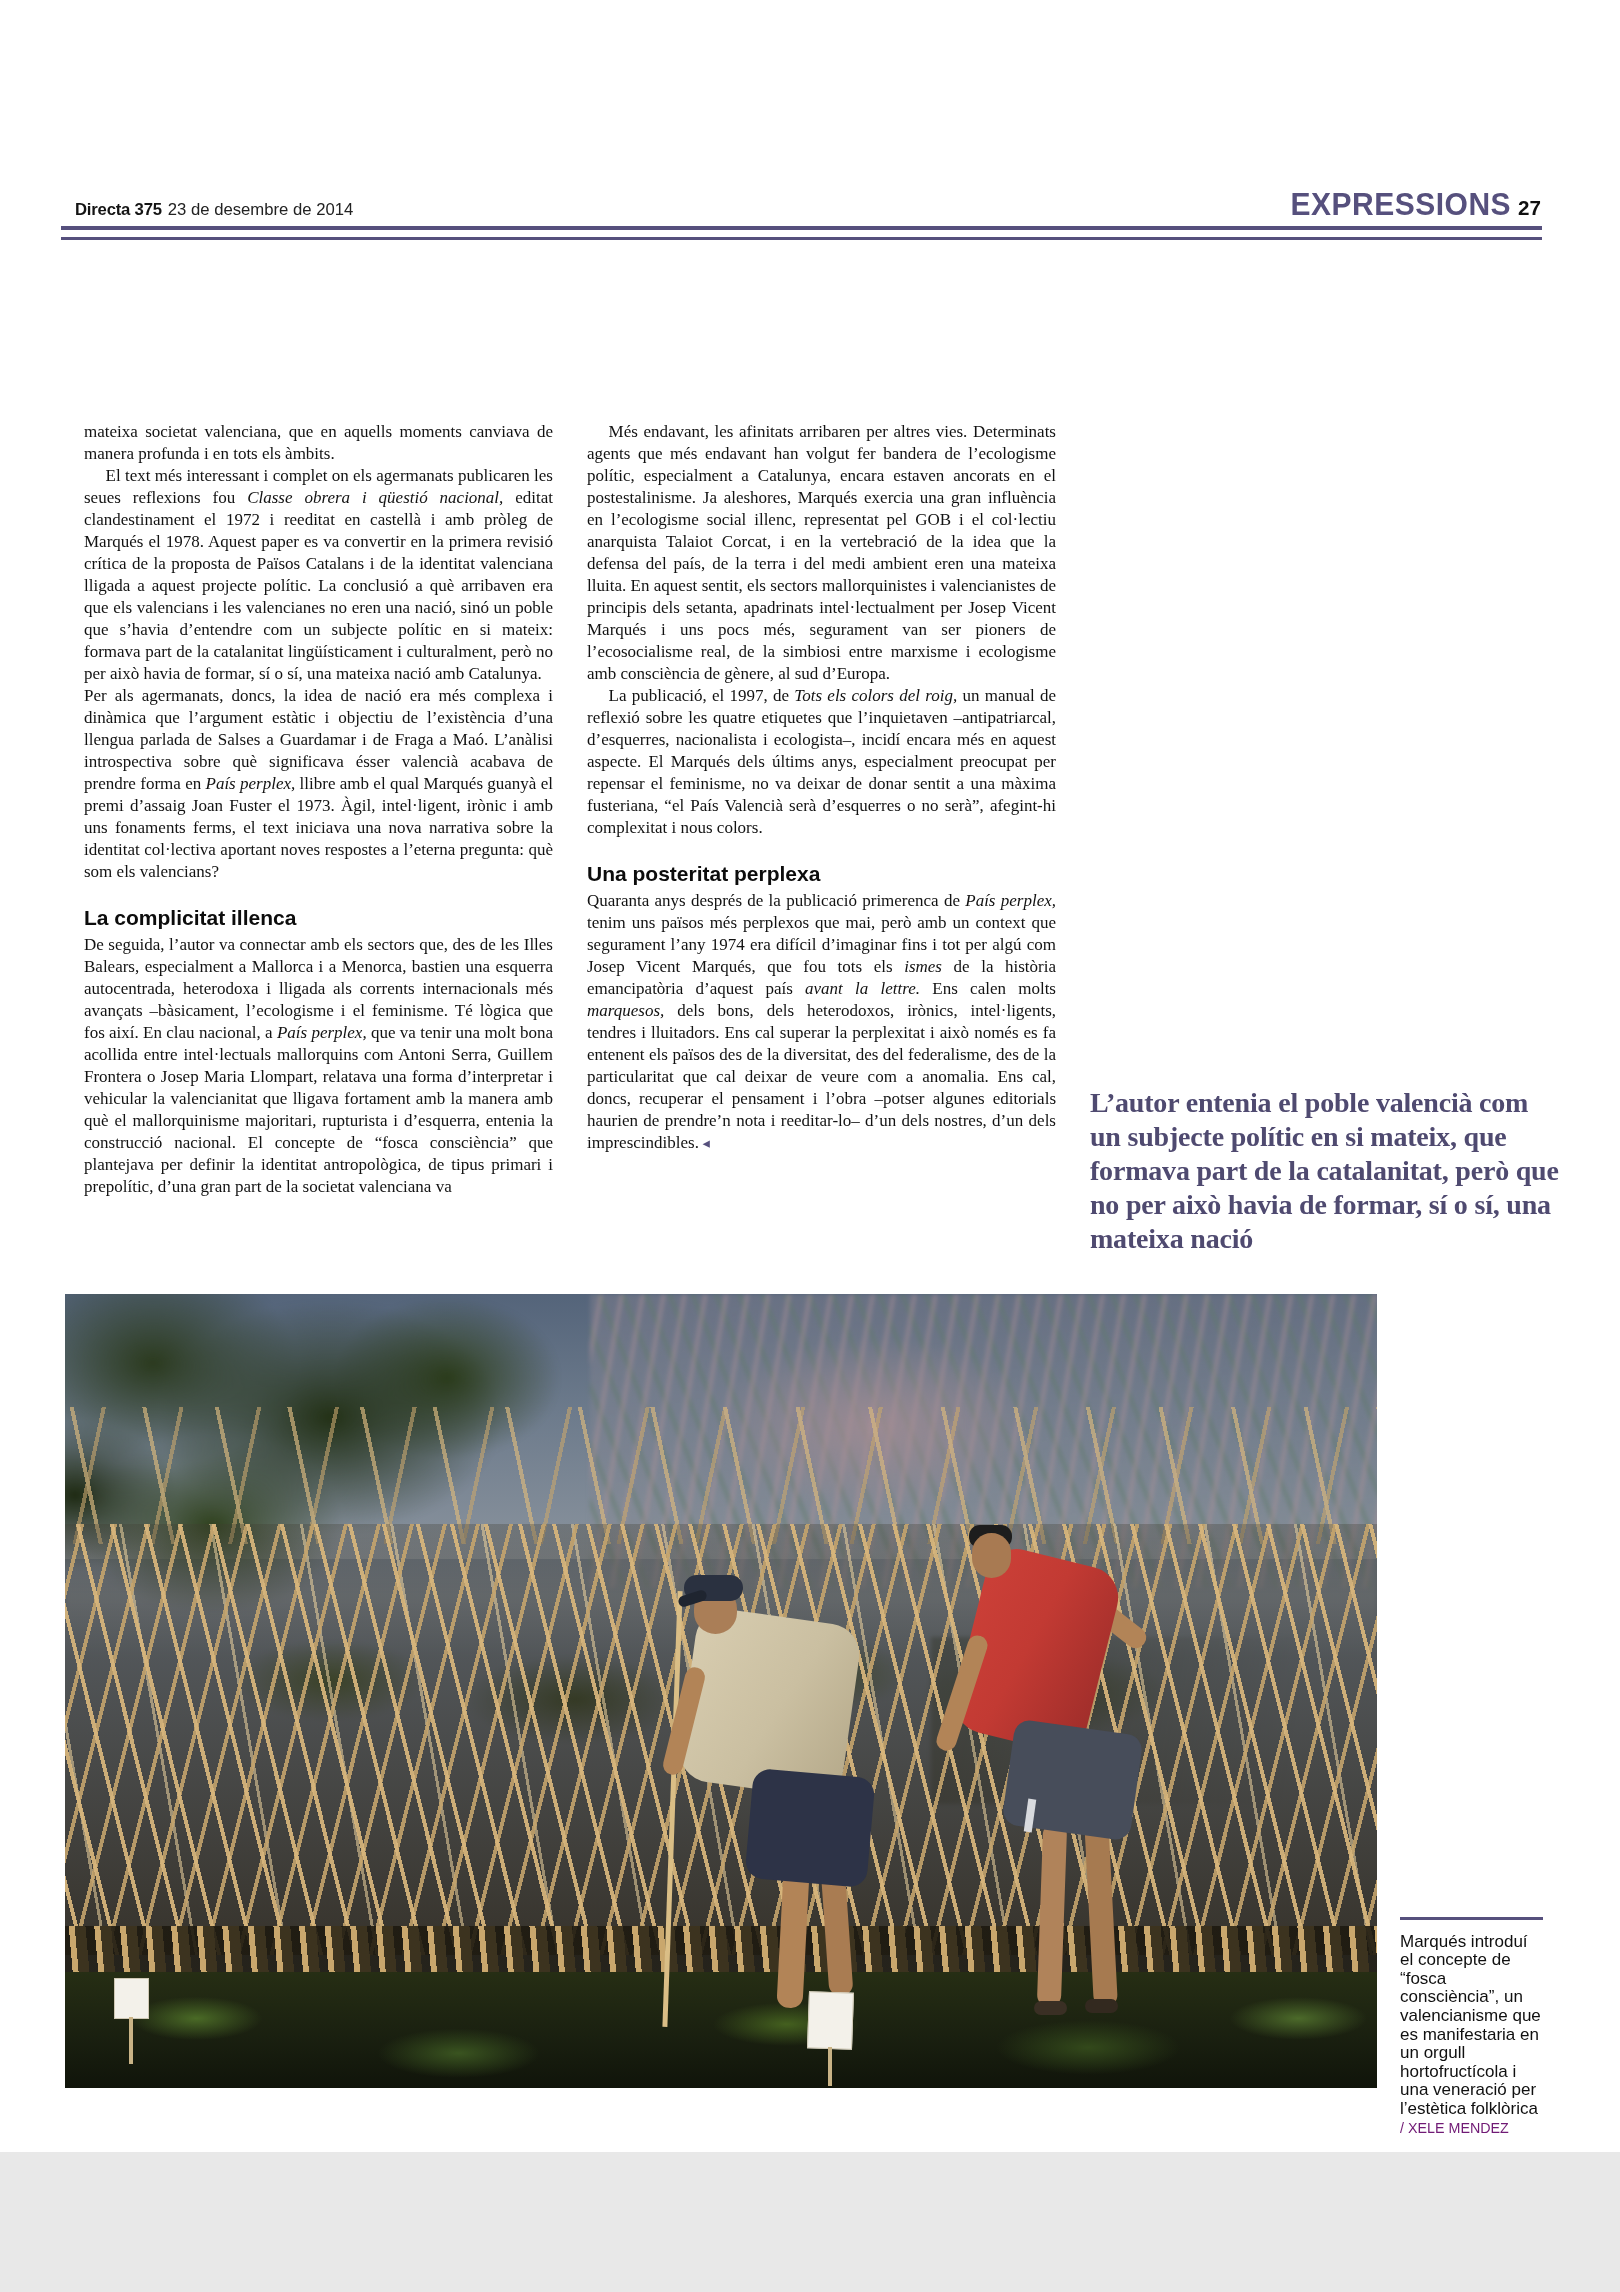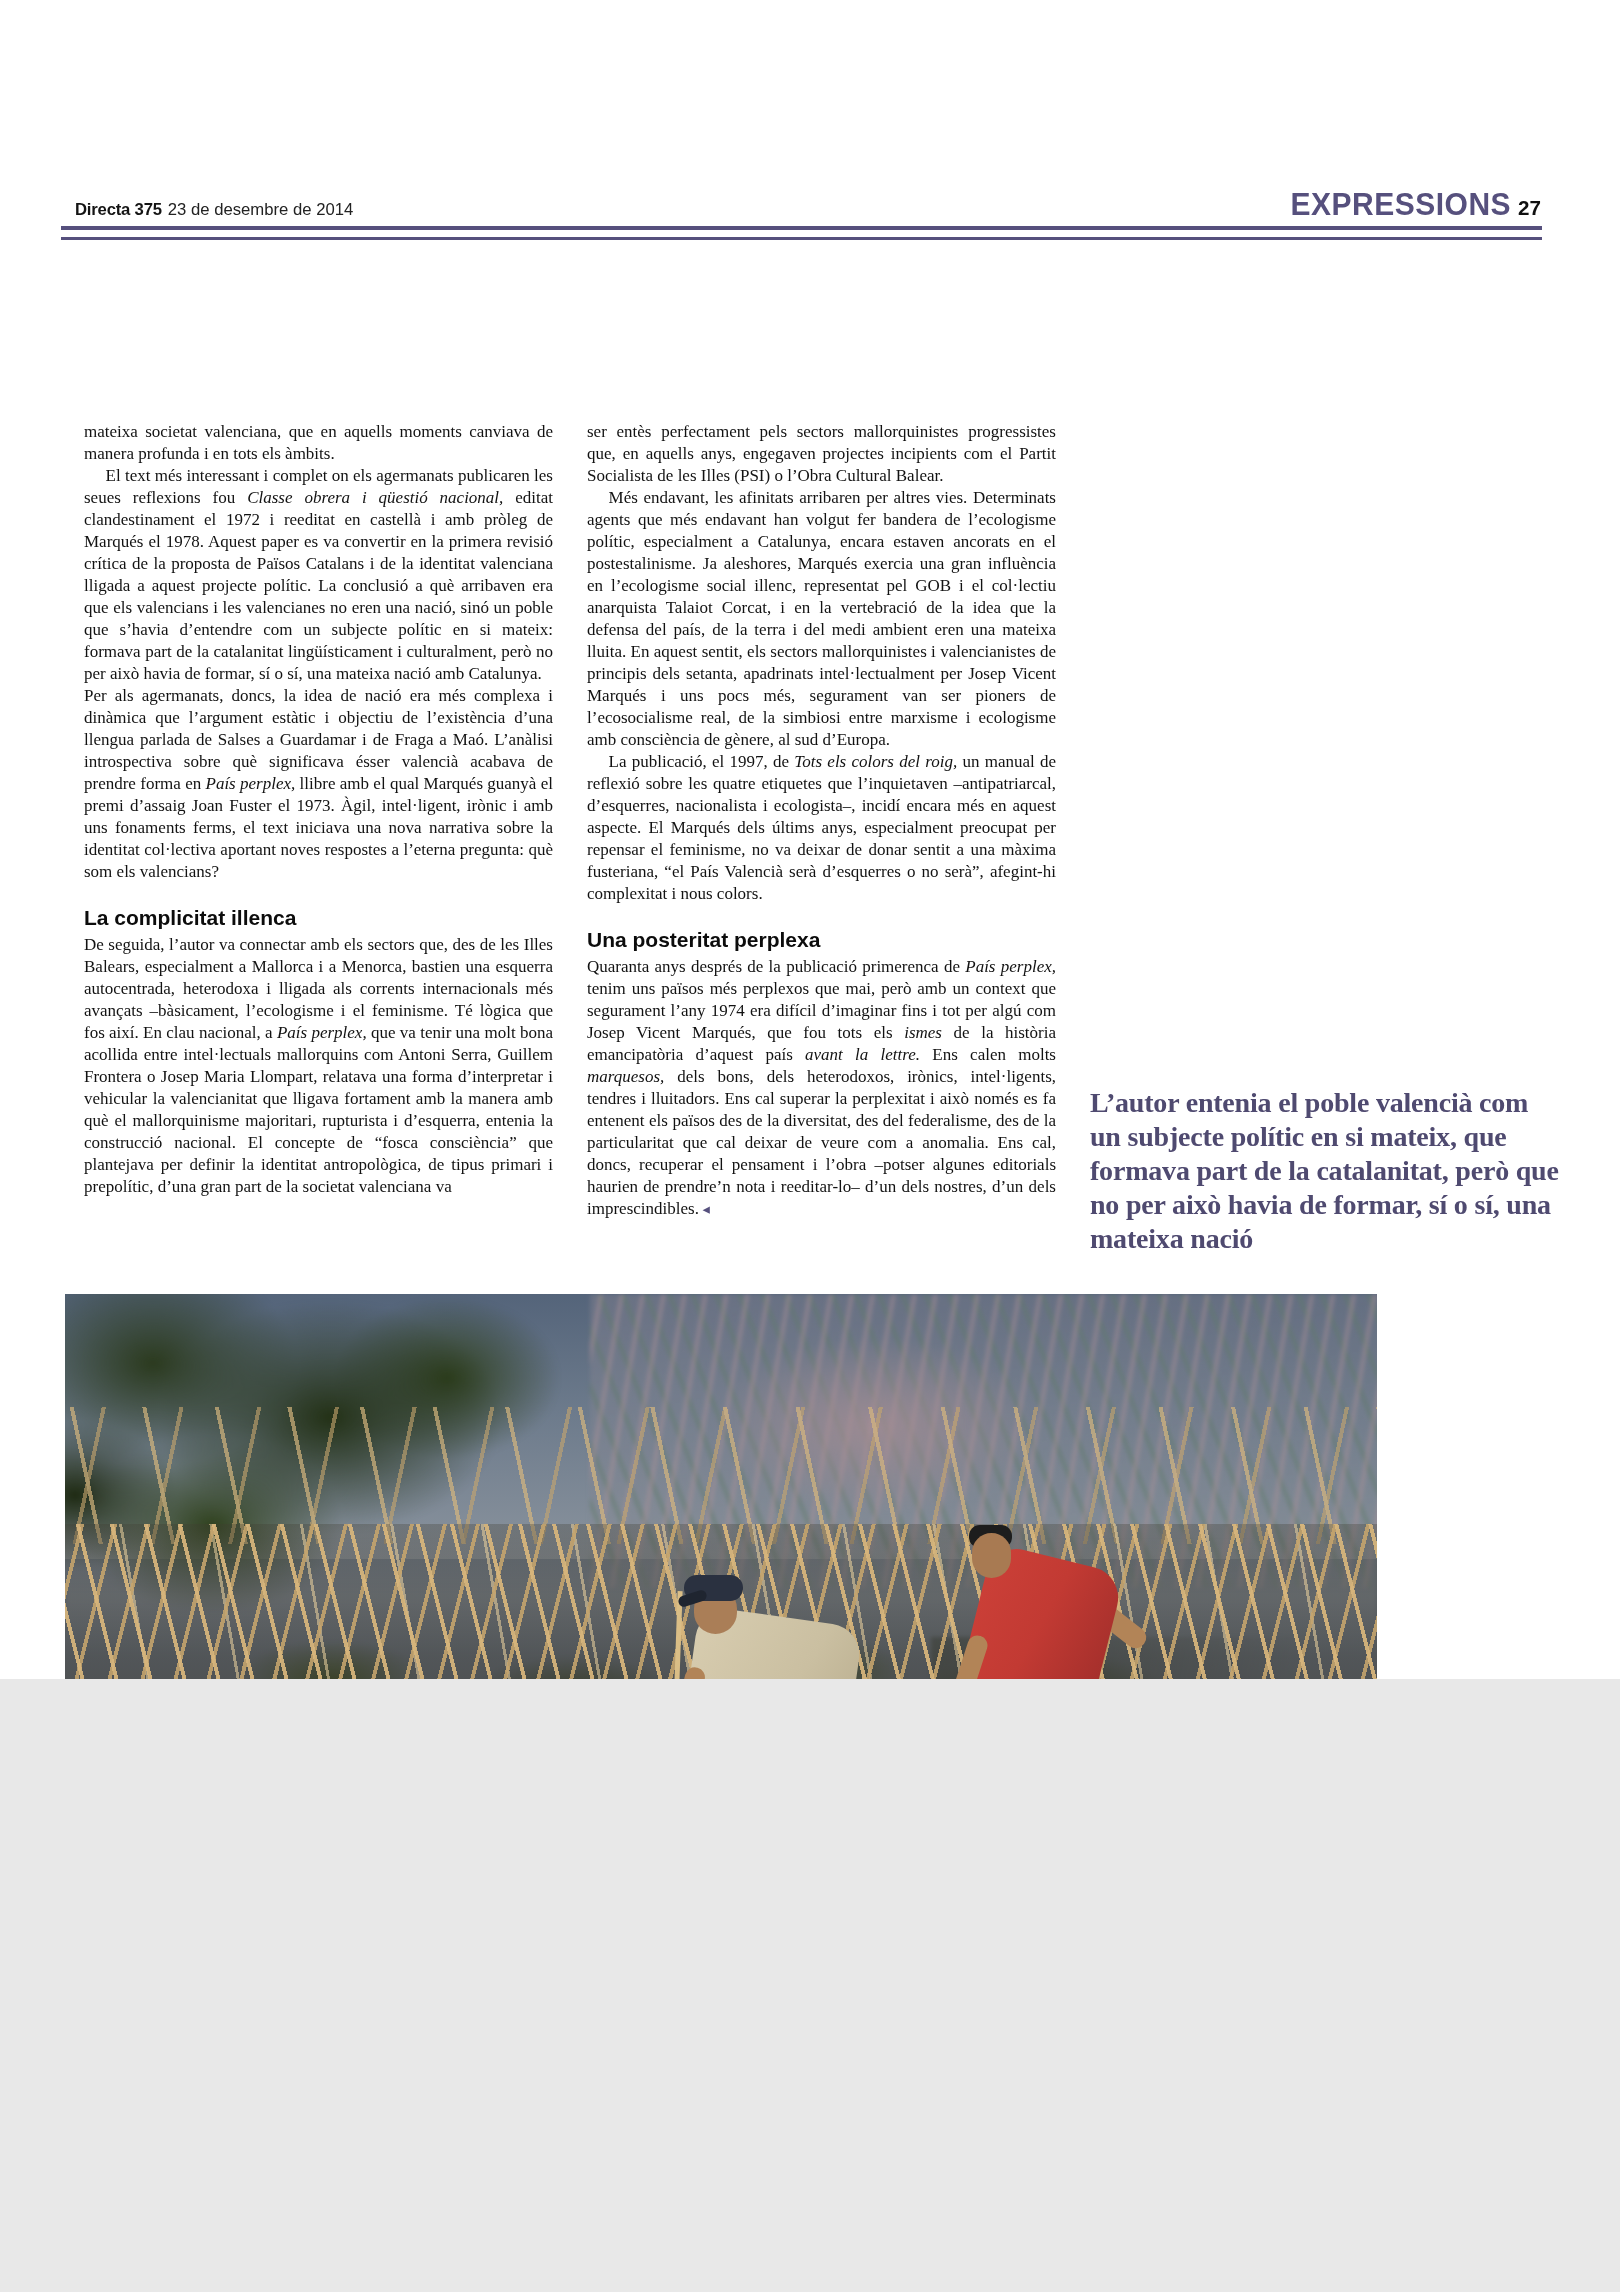--- a/index.html
+++ b/index.html
@@ -1,17 +1,17 @@
 <!DOCTYPE html>
 <html lang="ca" style="--accent: #56507d; --quote: #4f4a70;"><head>
 <meta charset="utf-8">
 <style>
   html,body{margin:0;padding:0;background:#e8e8e8;}
   .page{
-    position:relative;width:1620px;height:1679px;background:#ffffff;
+    position:relative;width:1620px;height:2152px;background:#ffffff;
     margin:0 auto;overflow:hidden;
     font-family:"Liberation Sans",sans-serif;color:#141414;
   }
   
   .masthead-row{position:absolute;left:75px;top:200px;font-size:16.7px;line-height:19.6px;white-space:nowrap;}
   .masthead{font-weight:bold;letter-spacing:-0.2px;}
   .masthead-date{font-weight:normal;margin-left:5.9px;color:#222;}
   .section-row{position:absolute;top:188px;left:1117px;width:424px;display:flex;justify-content:flex-end;align-items:baseline;gap:7px;}
   .section-title{font-weight:900;font-size:30px;letter-spacing:0.5px;color:var(--accent);transform:scaleY(1.05);}
   .page-number{font-weight:900;font-size:20.6px;color:#101010;}
@@ -131,21 +131,20 @@
 
   <div class="columns">
     <div class="col" id="col-0">
         <p class=""><span>mateixa societat valenciana, que en aquells moments canviava de manera profunda i en tots els àmbits.</span></p>
         <p class="indent"><span>El text més interessant i complet on els agermanats publicaren les seues reflexions fou </span><em>Classe obrera i qüestió nacional,</em><span> editat clandestinament el 1972 i reeditat en castellà i amb pròleg de Marqués el 1978. Aquest paper es va convertir en la primera revisió crítica de la proposta de Països Catalans i de la identitat valenciana lligada a aquest projecte polític. La conclusió a què arribaven era que els valencians i les valencianes no eren una nació, sinó un poble que s’havia d’entendre com un subjecte polític en si mateix: formava part de la catalanitat lingüísticament i culturalment, però no per això havia de formar, sí o sí, una mateixa nació amb Catalunya.</span></p>
         <p class=""><span>Per als agermanats, doncs, la idea de nació era més complexa i dinàmica que l’argument estàtic i objectiu de l’existència d’una llengua parlada de Salses a Guardamar i de Fraga a Maó. L’anàlisi introspectiva sobre què significava ésser valencià acabava de prendre forma en </span><em>País perplex,</em><span> llibre amb el qual Marqués guanyà el premi d’assaig Joan Fuster el 1973. Àgil, intel·ligent, irònic i amb uns fonaments ferms, el text iniciava una nova narrativa sobre la identitat col·lectiva aportant noves respostes a l’eterna pregunta: què som els valencians?</span></p>
         <h3 class="subhead">La complicitat illenca</h3>
         <p class=""><span>De seguida, l’autor va connectar amb els sectors que, des de les Illes Balears, especialment a Mallorca i a Menorca, bastien una esquerra autocentrada, heterodoxa i lligada als corrents internacionals més avançats –bàsicament, l’ecologisme i el feminisme. Té lògica que fos així. En clau nacional, a </span><em>País perplex,</em><span> que va tenir una molt bona acollida entre intel·lectuals mallorquins com Antoni Serra, Guillem Frontera o Josep Maria Llompart, relatava una forma d’interpretar i vehicular la valencianitat que lligava fortament amb la manera amb què el mallorquinisme majoritari, rupturista i d’esquerra, entenia la construcció nacional. El concepte de “fosca consciència” que plantejava per definir la identitat antropològica, de tipus primari i prepolític, d’una gran part de la societat valenciana va</span></p>
       </div>
     <div class="col" id="col-1">
-        <p class=""><span>ser entès perfectament pels sectors mallorquinistes progressistes que, en aquells anys, engegaven projectes incipients com el Partit Socialista de les Illes (PSI) o l’Obra Cultural Balear.</span></p>
         <p class="indent"><span>Més endavant, les afinitats arribaren per altres vies. Determinats agents que més endavant han volgut fer bandera de l’ecologisme polític, especialment a Catalunya, encara estaven ancorats en el postestalinisme. Ja aleshores, Marqués exercia una gran influència en l’ecologisme social illenc, representat pel GOB i el col·lectiu anarquista Talaiot Corcat, i en la vertebració de la idea que la defensa del país, de la terra i del medi ambient eren una mateixa lluita. En aquest sentit, els sectors mallorquinistes i valencianistes de principis dels setanta, apadrinats intel·lectualment per Josep Vicent Marqués i uns pocs més, segurament van ser pioners de l’ecosocialisme real, de la simbiosi entre marxisme i ecologisme amb consciència de gènere, al sud d’Europa.</span></p>
         <p class="indent"><span>La publicació, el 1997, de </span><em>Tots els colors del roig,</em><span> un manual de reflexió sobre les quatre etiquetes que l’inquietaven –antipatriarcal, d’esquerres, nacionalista i ecologista–, incidí encara més en aquest aspecte. El Marqués dels últims anys, especialment preocupat per repensar el feminisme, no va deixar de donar sentit a una màxima fusteriana, “el País Valencià serà d’esquerres o no serà”, afegint-hi complexitat i nous colors.</span></p>
         <h3 class="subhead">Una posteritat perplexa</h3>
         <p class=""><span>Quaranta anys després de la publicació primerenca de </span><em>País perplex,</em><span> tenim uns països més perplexos que mai, però amb un context que segurament l’any 1974 era difícil d’imaginar fins i tot per algú com Josep Vicent Marqués, que fou tots els </span><em>ismes</em><span> de la història emancipatòria d’aquest país </span><em>avant la lettre.</em><span> Ens calen molts </span><em>marquesos,</em><span> dels bons, dels heterodoxos, irònics, intel·ligents, tendres i lluitadors. Ens cal superar la perplexitat i això només es fa entenent els països des de la diversitat, des del federalisme, des de la particularitat que cal deixar de veure com a anomalia. Ens cal, doncs, recuperar el pensament i l’obra –potser algunes editorials haurien de prendre’n nota i reeditar-lo– d’un dels nostres, d’un dels imprescindibles.</span><span class="end-mark"> ◂</span></p>
       </div>
   </div>
 
   <div class="pullquote pullquote-2">L’autor entenia el poble valencià com un subjecte polític en si mateix, que formava part de la catalanitat, però que no per això havia de formar, sí o sí, una mateixa nació</div>
 
   <div class="photo" title="Dos homes, un amb camisa beix i gorra i un altre amb samarreta vermella, treballen entre un entramat de canyes creuades en un camp">

